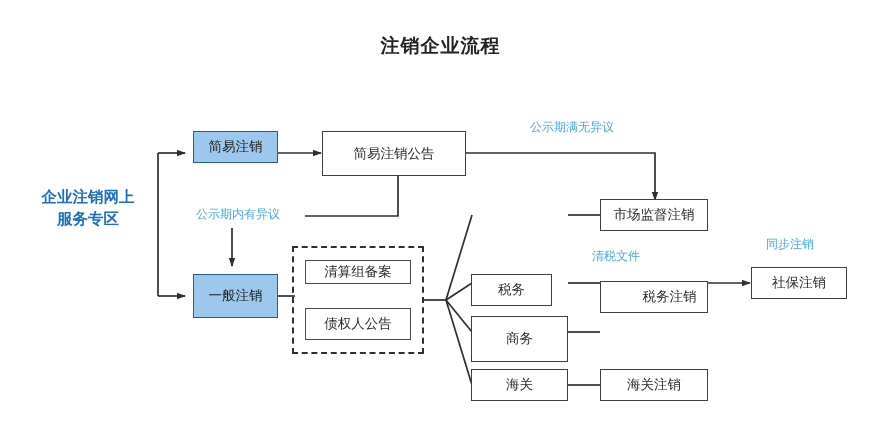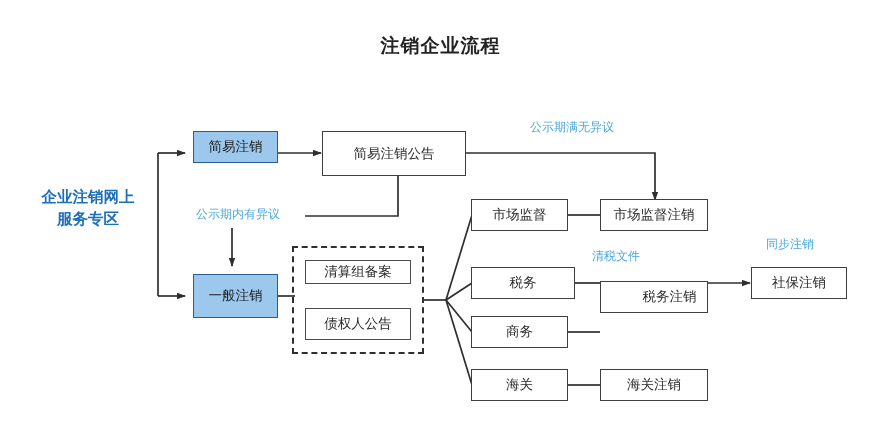--- a/index.html
+++ b/index.html
@@ -142,25 +142,24 @@
   <div class="node blue" style="left:193px; top:274px; width:85px; height:44px;">一般注销</div>
 
   <div class="node" style="left:322px; top:131px; width:144px; height:45px;">简易注销公告</div>
 
   <div class="dashed-group" style="left:292px; top:246px; width:132px; height:108px;"></div>
 
   <div class="node inner" style="left:305px; top:260px; width:106px; height:24px;">清算组备案</div>
 
   <div class="node inner" style="left:305px; top:308px; width:106px; height:32px;">债权人公告</div>
 
-  <div class="node" style="left:471px; top:199px; width:97px; height:32px;">市场监督</div>
 
-  <div class="node" style="left:471px; top:267px; width:104px; height:32px;">税务</div>
+  <div class="node" style="left:471px; top:274px; width:81px; height:32px;">税务</div>
 
-  <div class="node" style="left:471px; top:316px; width:97px; height:32px;">商务</div>
+  <div class="node" style="left:471px; top:316px; width:97px; height:46px;">商务</div>
 
   <div class="node" style="left:471px; top:369px; width:97px; height:32px;">海关</div>
 
   <div class="node" style="left:600px; top:199px; width:108px; height:32px;">市场监督注销</div>
 
   <div class="node" style="left:600px; top:281px; width:108px; height:32px;padding-left:31px;">税务注销</div>
 
 
   <div class="node" style="left:600px; top:369px; width:108px; height:32px;">海关注销</div>
 

